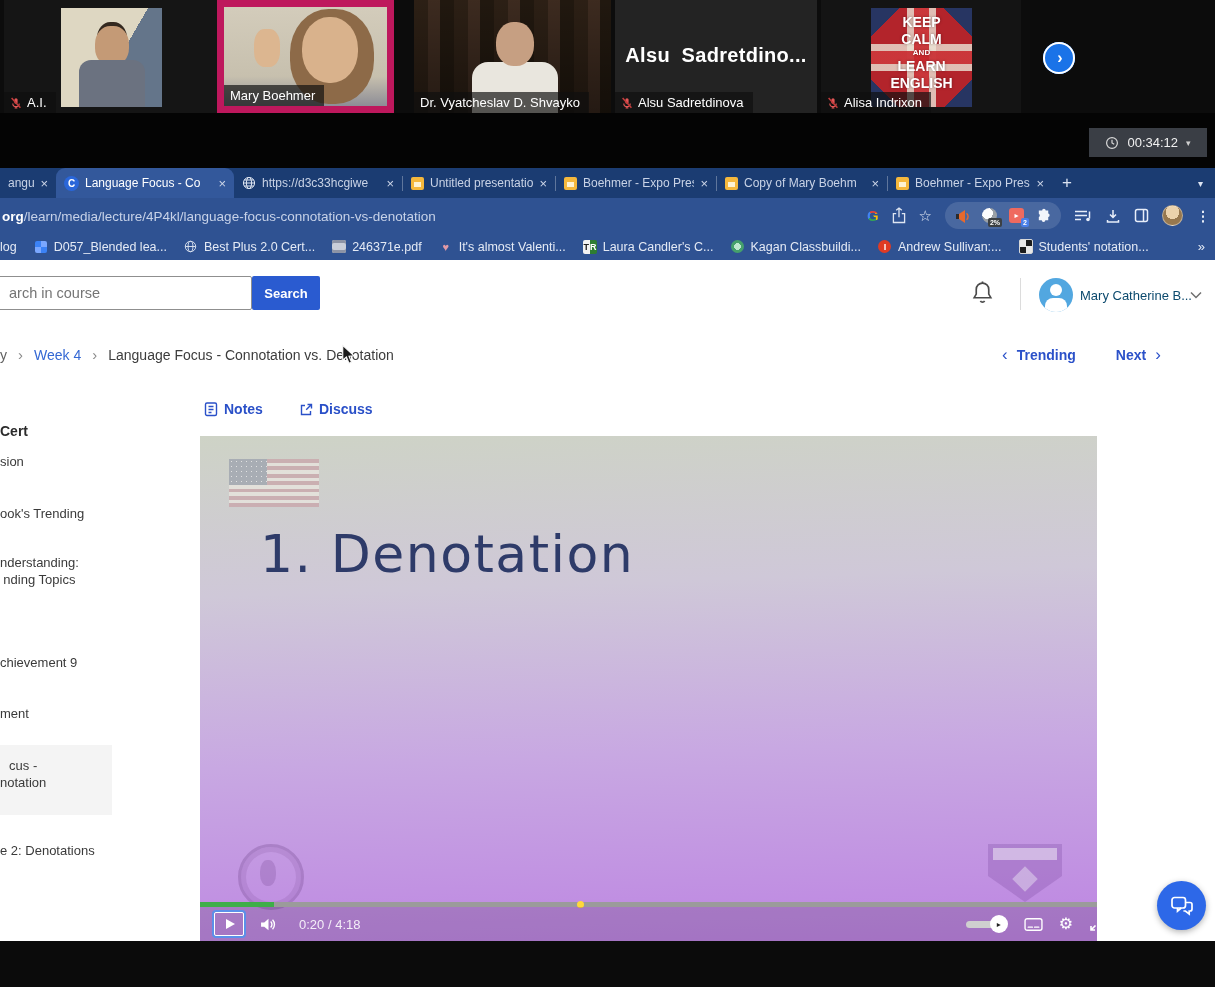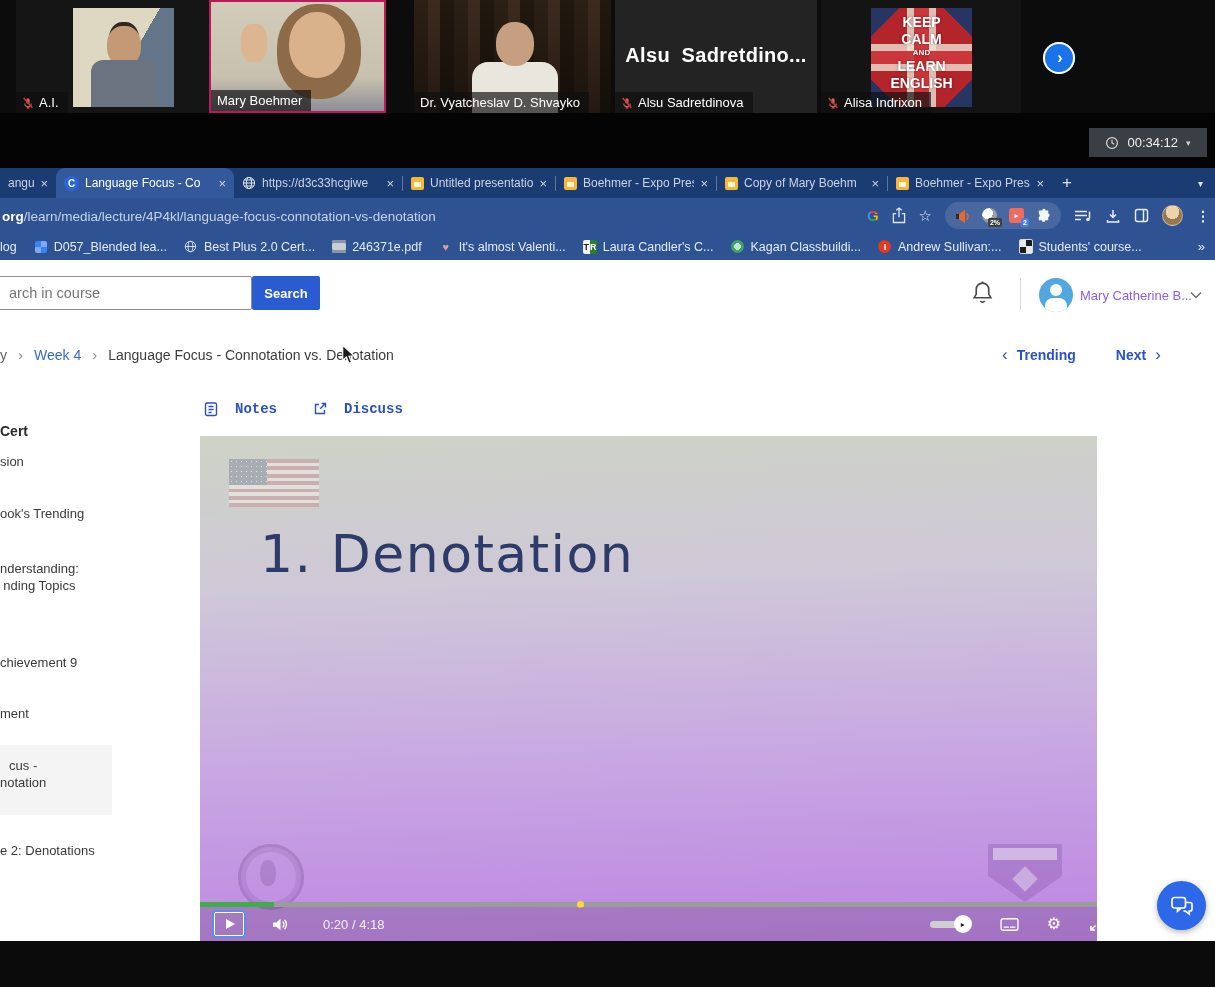--- a/index.html
+++ b/index.html
@@ -2,22 +2,22 @@
 <html><head>
 <meta charset="utf-8">
 <style>
   html,body{margin:0;padding:0;background:#000;}
   body{font-family:"Liberation Sans",sans-serif;}
   .screen{position:relative;width:1215px;height:987px;background:#000;overflow:hidden;}
 
   
   .zoomstrip{position:absolute;left:0;top:0;width:1215px;height:113px;background:#0c0c0c;}
   .tile{position:absolute;top:0;height:113px;background:#151515;overflow:hidden;}
-  .t1{left:16px;width:205px;padding-left:24px;}
-  .t2{left:209px;width:177px;border:2px solid #be185d;box-sizing:border-box;}
+  .t1{left:4px;width:205px;padding-left:24px;}
+  .t2{left:217px;width:177px;border:7px solid #be185d;box-sizing:border-box;}
   .t3{left:414px;width:197px;}
   .t4{left:615px;width:202px;background:#232323;}
   .t5{left:821px;width:200px;background:#141414;}
   .plabel{position:absolute;left:0;bottom:0;display:flex;align-items:center;gap:5px;background:rgba(15,15,15,.68);color:#fff;font-size:13px;padding:3px 9px 3px 6px;z-index:3;white-space:nowrap;}
   .thumb1{position:absolute;left:57px;top:8px;width:101px;height:99px;background:linear-gradient(120deg,#ded7c2 55%,#64758a 55%);}
   .t1-head{position:absolute;left:34px;top:18px;width:34px;height:40px;border-radius:45%;background:#c49a76;box-shadow:0 -6px 0 -2px #33281f;}
   .t1-body{position:absolute;left:18px;top:52px;width:66px;height:47px;border-radius:12px 12px 0 0;background:#6b7280;}
   .t2-bg{position:absolute;inset:0;background:linear-gradient(180deg,#d3ccbb 0%,#c7c0ae 70%,#8d8d96 100%);}
   .t2-head{position:absolute;left:78px;top:10px;width:56px;height:66px;border-radius:48%;background:#d9b28c;}
   .t2-hair{position:absolute;left:66px;top:2px;width:84px;height:95px;border-radius:46%;background:#8d6a48;z-index:0;}
@@ -92,53 +92,53 @@
   
   .page{position:absolute;left:0;top:260px;width:1215px;height:681px;background:#fff;}
   .searchinput{position:absolute;left:-2px;top:16px;width:254px;height:34px;box-sizing:border-box;border:1px solid #8f8f8f;border-radius:2px;padding:0 10px;font-size:14.5px;color:#333;font-family:"Liberation Sans",sans-serif;}
   .searchinput::placeholder{color:#757575;}
   .searchbtn{position:absolute;left:252px;top:16px;width:68px;height:34px;background:#2a5bd0;color:#fff;border:0;border-radius:2px;font-size:13px;font-weight:bold;cursor:pointer;font-family:"Liberation Sans",sans-serif;}
   .bell{position:absolute;left:971px;top:20px;cursor:pointer;}
   .vdiv{position:absolute;left:1020px;top:18px;width:1px;height:32px;background:#dcdcdc;}
   .uavatar{position:absolute;left:1039px;top:18px;width:34px;height:34px;border-radius:50%;background:#52a7e0;cursor:pointer;overflow:hidden;}
   .uavatar::before{content:"";position:absolute;left:11px;top:6px;width:12px;height:12px;border-radius:50%;background:#fff;}
   .uavatar::after{content:"";position:absolute;left:6px;top:20px;width:22px;height:14px;border-radius:8px 8px 0 0;background:#fff;}
-  .uname{position:absolute;left:1080px;top:28px;font-size:13px;color:#8b5cf6;cursor:pointer;}
+  .uname{position:absolute;left:1080px;top:28px;font-size:13px;color:#0c4a6e;cursor:pointer;}
   .ucaret{position:absolute;left:1190px;top:31px;}
   .crumbs{position:absolute;left:0;top:86px;display:flex;align-items:center;gap:11px;font-size:14px;color:#5f5f5f;}
   .crumbs .sep{color:#8a8a8a;font-size:15px;}
   .crumbs .lnk{color:#3468d4;cursor:pointer;}
   .crumbs .cur{color:#3c3c3c;}
   .prevnext{position:absolute;left:1002px;top:87px;display:flex;align-items:center;gap:9px;font-size:14px;font-weight:bold;color:#2b51c9;}
   .prevnext .chev{font-weight:normal;font-size:17px;line-height:14px;cursor:pointer;}
   .prevnext .lbl{cursor:pointer;}
   .prevnext .gap{width:22px;}
   .tabsrow{position:absolute;left:204px;top:141px;display:flex;align-items:center;gap:36px;font-size:14px;font-weight:bold;color:#2a50c8;}
-  .tabsrow .grp{display:flex;align-items:center;gap:17px;cursor:pointer;font-family:Liberation Mono, monospace;}
+  .tabsrow .grp{display:flex;align-items:flex-end;gap:6px;cursor:pointer;}
   .sb{position:absolute;font-size:13px;color:#3a3a3a;line-height:17px;cursor:pointer;white-space:nowrap;text-align:center;}
   .sbhead{position:absolute;left:0;top:163px;font-size:14px;font-weight:bold;color:#2b2b2b;}
   .sbactive{position:absolute;left:0;top:485px;width:112px;height:70px;background:#f4f4f4;}
 
   
   .player{position:absolute;left:200px;top:176px;width:897px;height:505px;overflow:hidden;cursor:pointer;}
   .vslide{position:absolute;inset:0;background:linear-gradient(178deg,#ced3c6 0%,#cfc8d8 30%,#c8a8e2 62%,#bd85e2 100%);}
   .flag{position:absolute;left:29px;top:23px;width:90px;height:48px;opacity:.72;background:repeating-linear-gradient(180deg,#c9a3a8 0 3.7px,#ebe7e0 3.7px 7.4px);}
   .flag::before{content:"";position:absolute;left:0;top:0;width:38px;height:26px;background:#9aa0ac;background-image:radial-gradient(#e8e8ea 0.8px,transparent 0.9px);background-size:5px 5px;}
   .slidetext{position:absolute;font-family:"DejaVu Sans",sans-serif;font-weight:500;color:#2e3b69;font-size:52px;letter-spacing:1.5px;white-space:nowrap;}
   .st1{left:60px;top:88px;}
   .st2{left:88px;top:262px;}
   .seal{position:absolute;left:38px;top:408px;width:60px;height:60px;border-radius:50%;border:3px solid rgba(105,60,130,.28);box-shadow:inset 0 0 0 5px rgba(105,60,130,.14);}
   .seal::after{content:"";position:absolute;left:19px;top:13px;width:16px;height:26px;border-radius:45%;background:rgba(105,60,130,.22);}
   .penn{position:absolute;left:788px;top:408px;width:74px;height:58px;background:rgba(110,60,145,.24);clip-path:polygon(0 0,100% 0,100% 55%,50% 100%,0 55%);}
   .penn::before{content:"";position:absolute;left:5px;top:4px;width:64px;height:12px;background:rgba(238,232,245,.55);}
   .penn::after{content:"";position:absolute;left:28px;top:26px;width:18px;height:18px;background:rgba(238,232,245,.45);transform:rotate(45deg);}
   .progress{position:absolute;left:0;top:466px;width:897px;height:5px;background:#9b9b9b;cursor:pointer;}
   .played{position:absolute;left:0;top:0;height:5px;background:#3fae49;}
   .marker{position:absolute;top:-1px;width:7px;height:7px;border-radius:50%;background:#ffd83b;}
-  .controls{position:absolute;left:0;top:471px;width:919px;height:34px;box-sizing:border-box;display:flex;align-items:center;padding:0 14px;gap:28px;background:rgba(48,28,58,.18);}
+  .controls{position:absolute;left:0;top:471px;width:919px;height:34px;box-sizing:border-box;display:flex;align-items:center;padding:0 14px;gap:16px;background:rgba(48,28,58,.18);}
   .playbtn{width:28px;height:22px;border:1px solid #fff;border-radius:2px;box-shadow:0 0 0 2px rgba(86,145,235,.95);display:flex;align-items:center;justify-content:center;cursor:pointer;background:transparent;flex:none;}
   .playtri{width:0;height:0;border-left:9px solid #fff;border-top:5.5px solid transparent;border-bottom:5.5px solid transparent;margin-left:2px;}
   .vtime{color:#f4eef8;font-size:13px;margin-left:6px;white-space:pre;}
   .ctr-spacer{flex:1;}
   .spd{position:relative;width:42px;height:18px;cursor:pointer;flex:none;}
   .spd-bar{position:absolute;left:0;top:6px;width:30px;height:7px;border-radius:4px;background:#cfcfcf;}
   .spd-knob{position:absolute;right:0;top:0;width:18px;height:18px;border-radius:50%;background:#fff;color:#222;font-size:8px;display:flex;align-items:center;justify-content:center;}
   .gear{color:#fff;font-size:16px;cursor:pointer;line-height:16px;}
   .ctrl{cursor:pointer;display:flex;align-items:center;}
 
@@ -379,21 +379,21 @@
     <span class="bm">
         <span class="bm-ico">
           <span class="ico-sull">I</span>
         </span>
         <span>Andrew Sullivan:...</span>
       </span>
     <span class="bm">
         <span class="bm-ico">
           <span class="ico-check"></span>
         </span>
-        <span>Students' course...</span>
+        <span>Students' notation...</span>
       </span>
     <span class="bm-more">»</span>
   </div>
 
   <div class="page">
     <input class="searchinput" type="text" placeholder="arch in course" style="">
     <button class="searchbtn">Search</button>
 
     <svg class="bell" width="23" height="25" viewBox="0 0 22 24" fill="none" stroke="#4a4a4a" stroke-width="1.6">
         <path d="M11 3a6 6 0 0 1 6 6v4.5l2 3.5H3l2-3.5V9a6 6 0 0 1 6-6z"></path>
@@ -440,21 +440,21 @@
       </span>
     </div>
 
     <div class="sbhead">Cert</div>
     <div class="sb" style="top:193px">
         <div>sion</div>
       </div>
     <div class="sb" style="top:245px">
         <div>ook's Trending</div>
       </div>
-    <div class="sb" style="top:300px">
+    <div class="sb" style="top:294px">
         <div>nderstanding:</div>
         <div>nding Topics</div>
       </div>
     <div class="sb" style="top:394px">
         <div>chievement 9</div>
       </div>
     <div class="sb" style="top:445px">
         <div>ment</div>
       </div>
     <div class="sbactive"></div>

